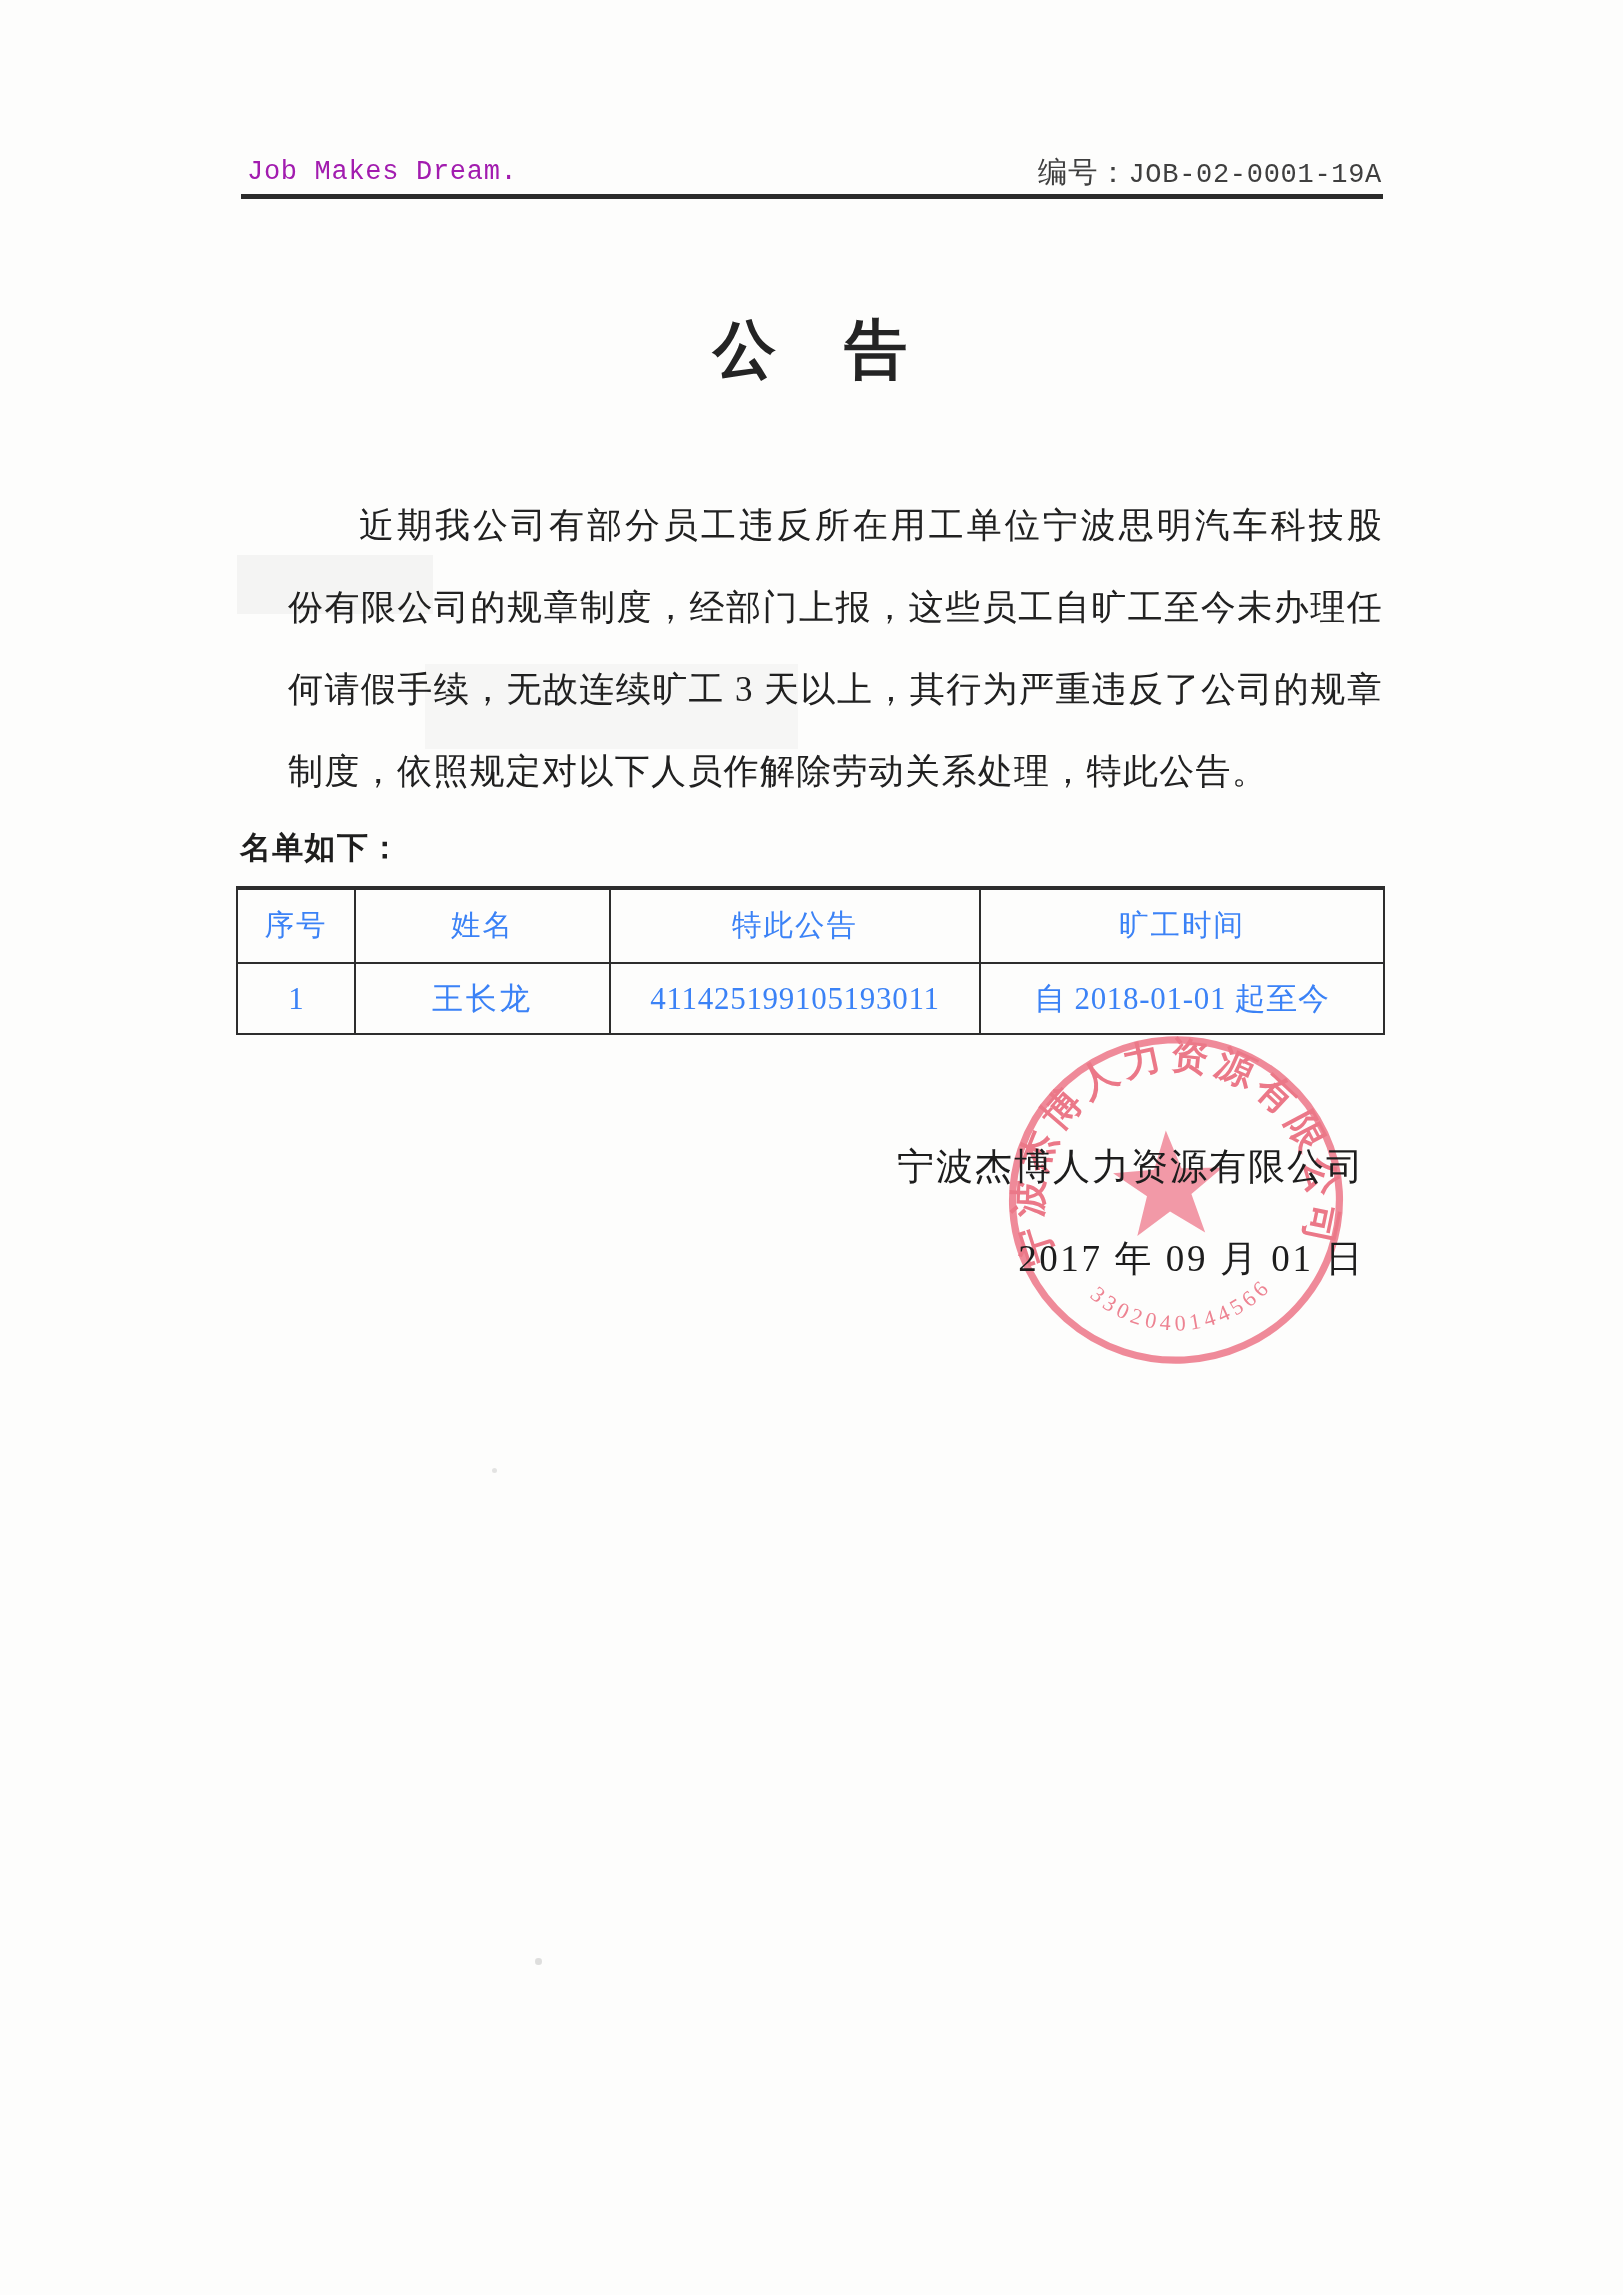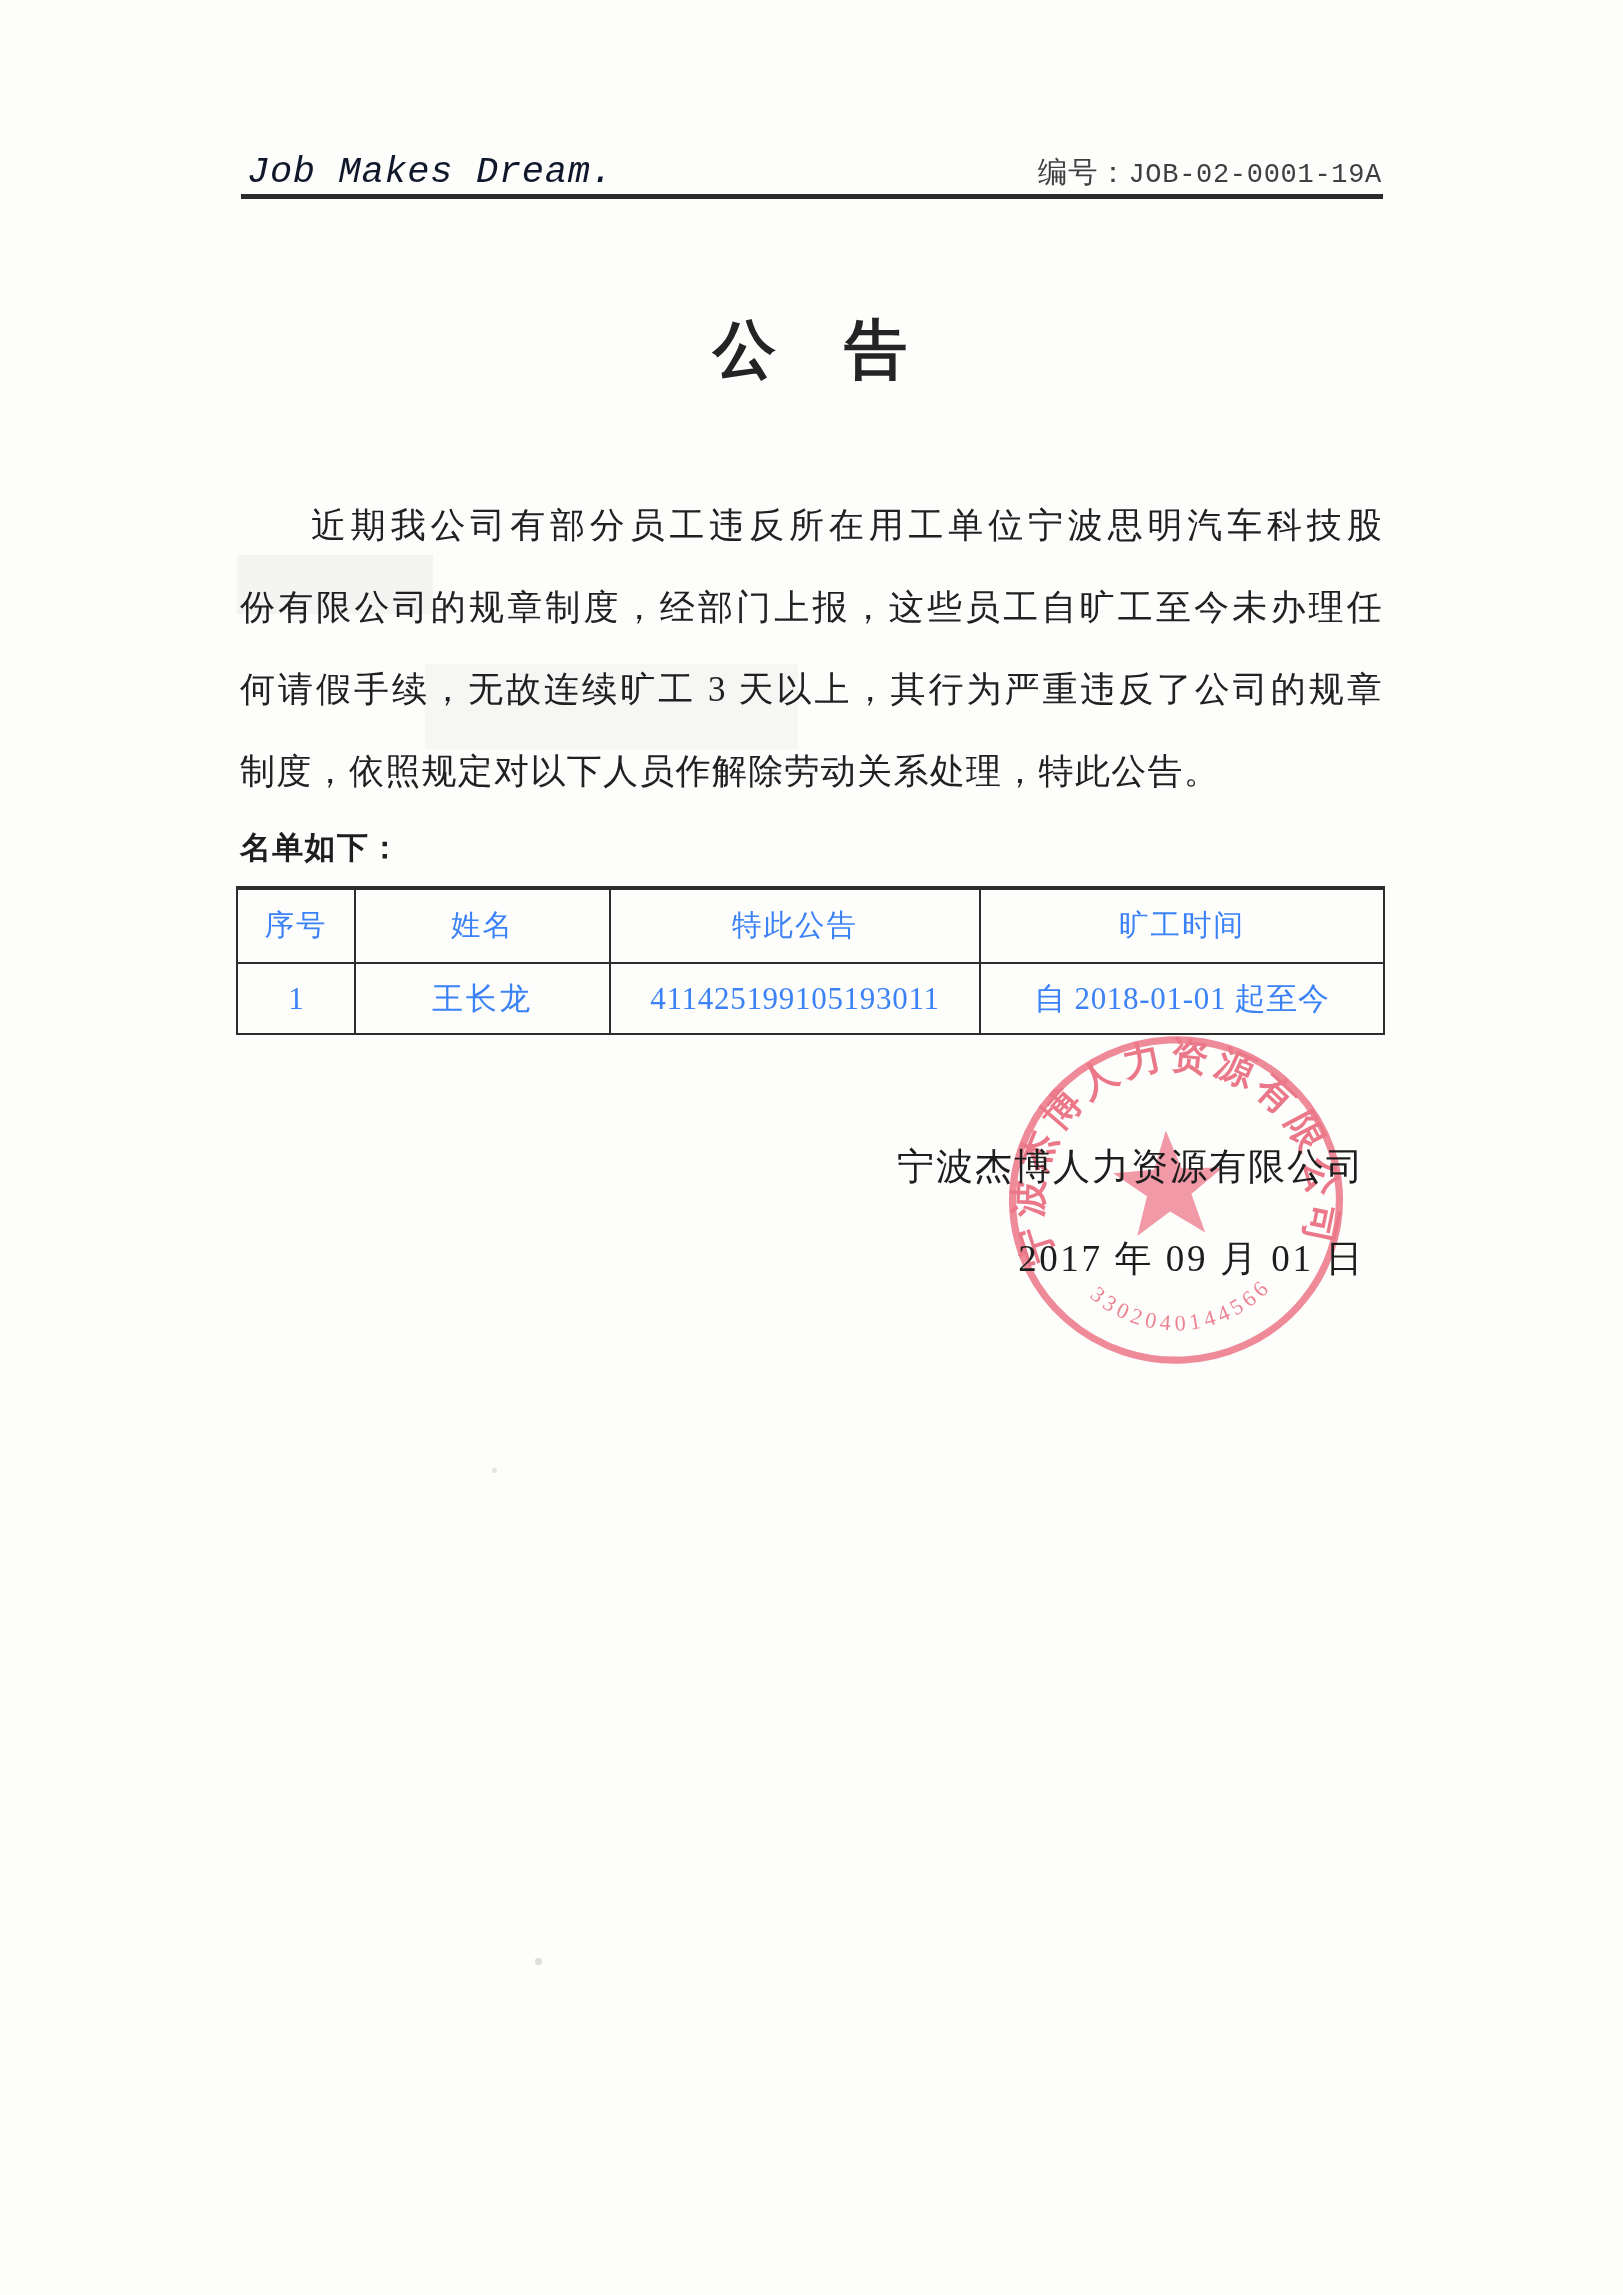--- a/index.html
+++ b/index.html
@@ -7,21 +7,21 @@
     position:relative; width:1623px; height:2295px;
     background:#fdfdfc; overflow:hidden;
     font-family:"Liberation Serif","DejaVu Serif",serif;
     color:#222;
   }
 
   
   .hdr-slogan {
     position:absolute; left:247px; top:153px; height:39px; line-height:39px;
     font-family:"Liberation Mono","DejaVu Sans Mono",monospace;
-    font-size:37px; color:#0f172a; letter-spacing:0.7px;font-style:italic;
+    font-size:27px; color:#a21caf; letter-spacing:0.7px;
   }
   .hdr-docno {
     position:absolute; right:241px; top:153px; height:39px; line-height:39px;
     font-family:"Liberation Mono","DejaVu Sans Mono",monospace;
     font-size:27px; color:#3f3f3f; letter-spacing:0.7px;
     text-align:left;
   }
   .hdr-docno .cjk { font-family:"Liberation Serif","DejaVu Serif",serif; font-size:29.5px; }
   .hdr-rule {
     position:absolute; left:241px; top:194px; width:1142px; height:4.6px;
@@ -35,21 +35,21 @@
     letter-spacing:2.6px; line-height:72px;
   }
 
   
   .para {
     position:absolute; left:240px; top:485px; width:1143px;
     font-size:35px; color:#212121;
   }
   .pline {
     height:82px; line-height:82px; letter-spacing:1.3px;
-    text-align:justify; text-align-last:justify; white-space:nowrap;
+    text-align:justify; text-align-last:justify; white-space:nowrap;margin-left:48px;
   }
   .pline.first { text-indent:71px; }
   .pline.last  { text-align:left; text-align-last:left; white-space:normal; }
 
   .list-label {
     position:absolute; left:240px; top:819px; height:58px; line-height:58px;
     font-size:31px; font-weight:bold; color:#1e1e1e; letter-spacing:1.3px;
   }
 
   

